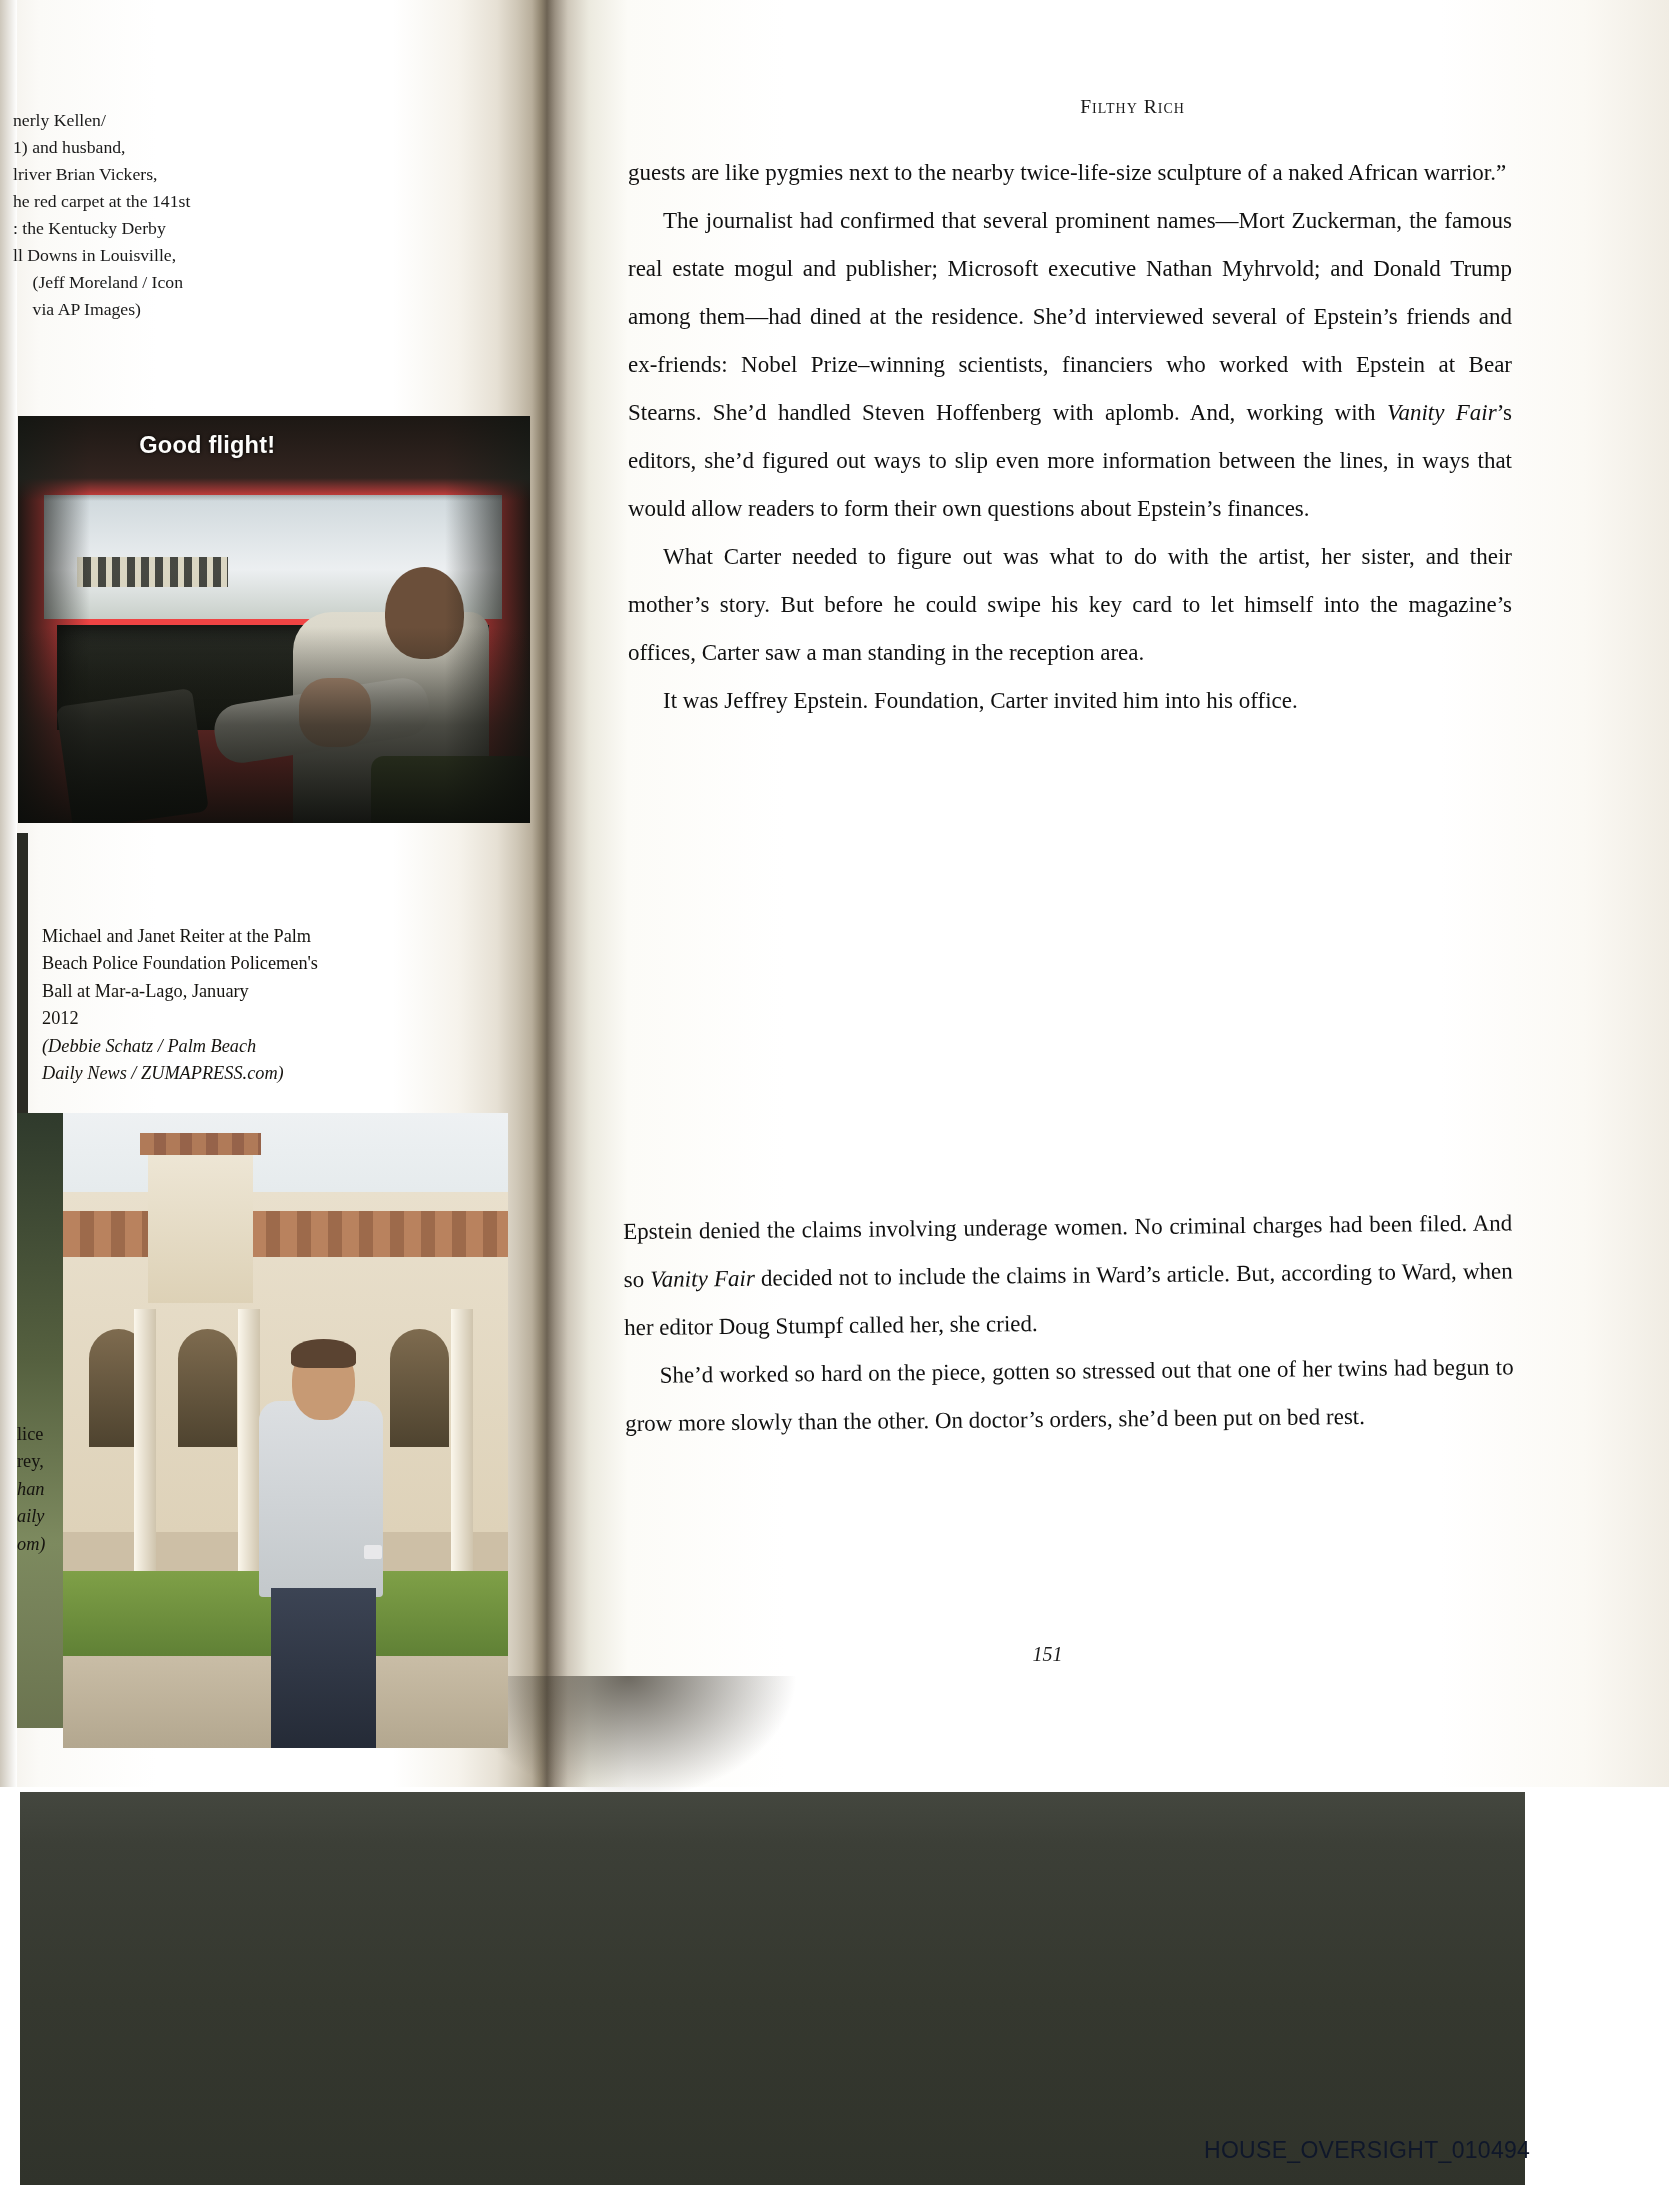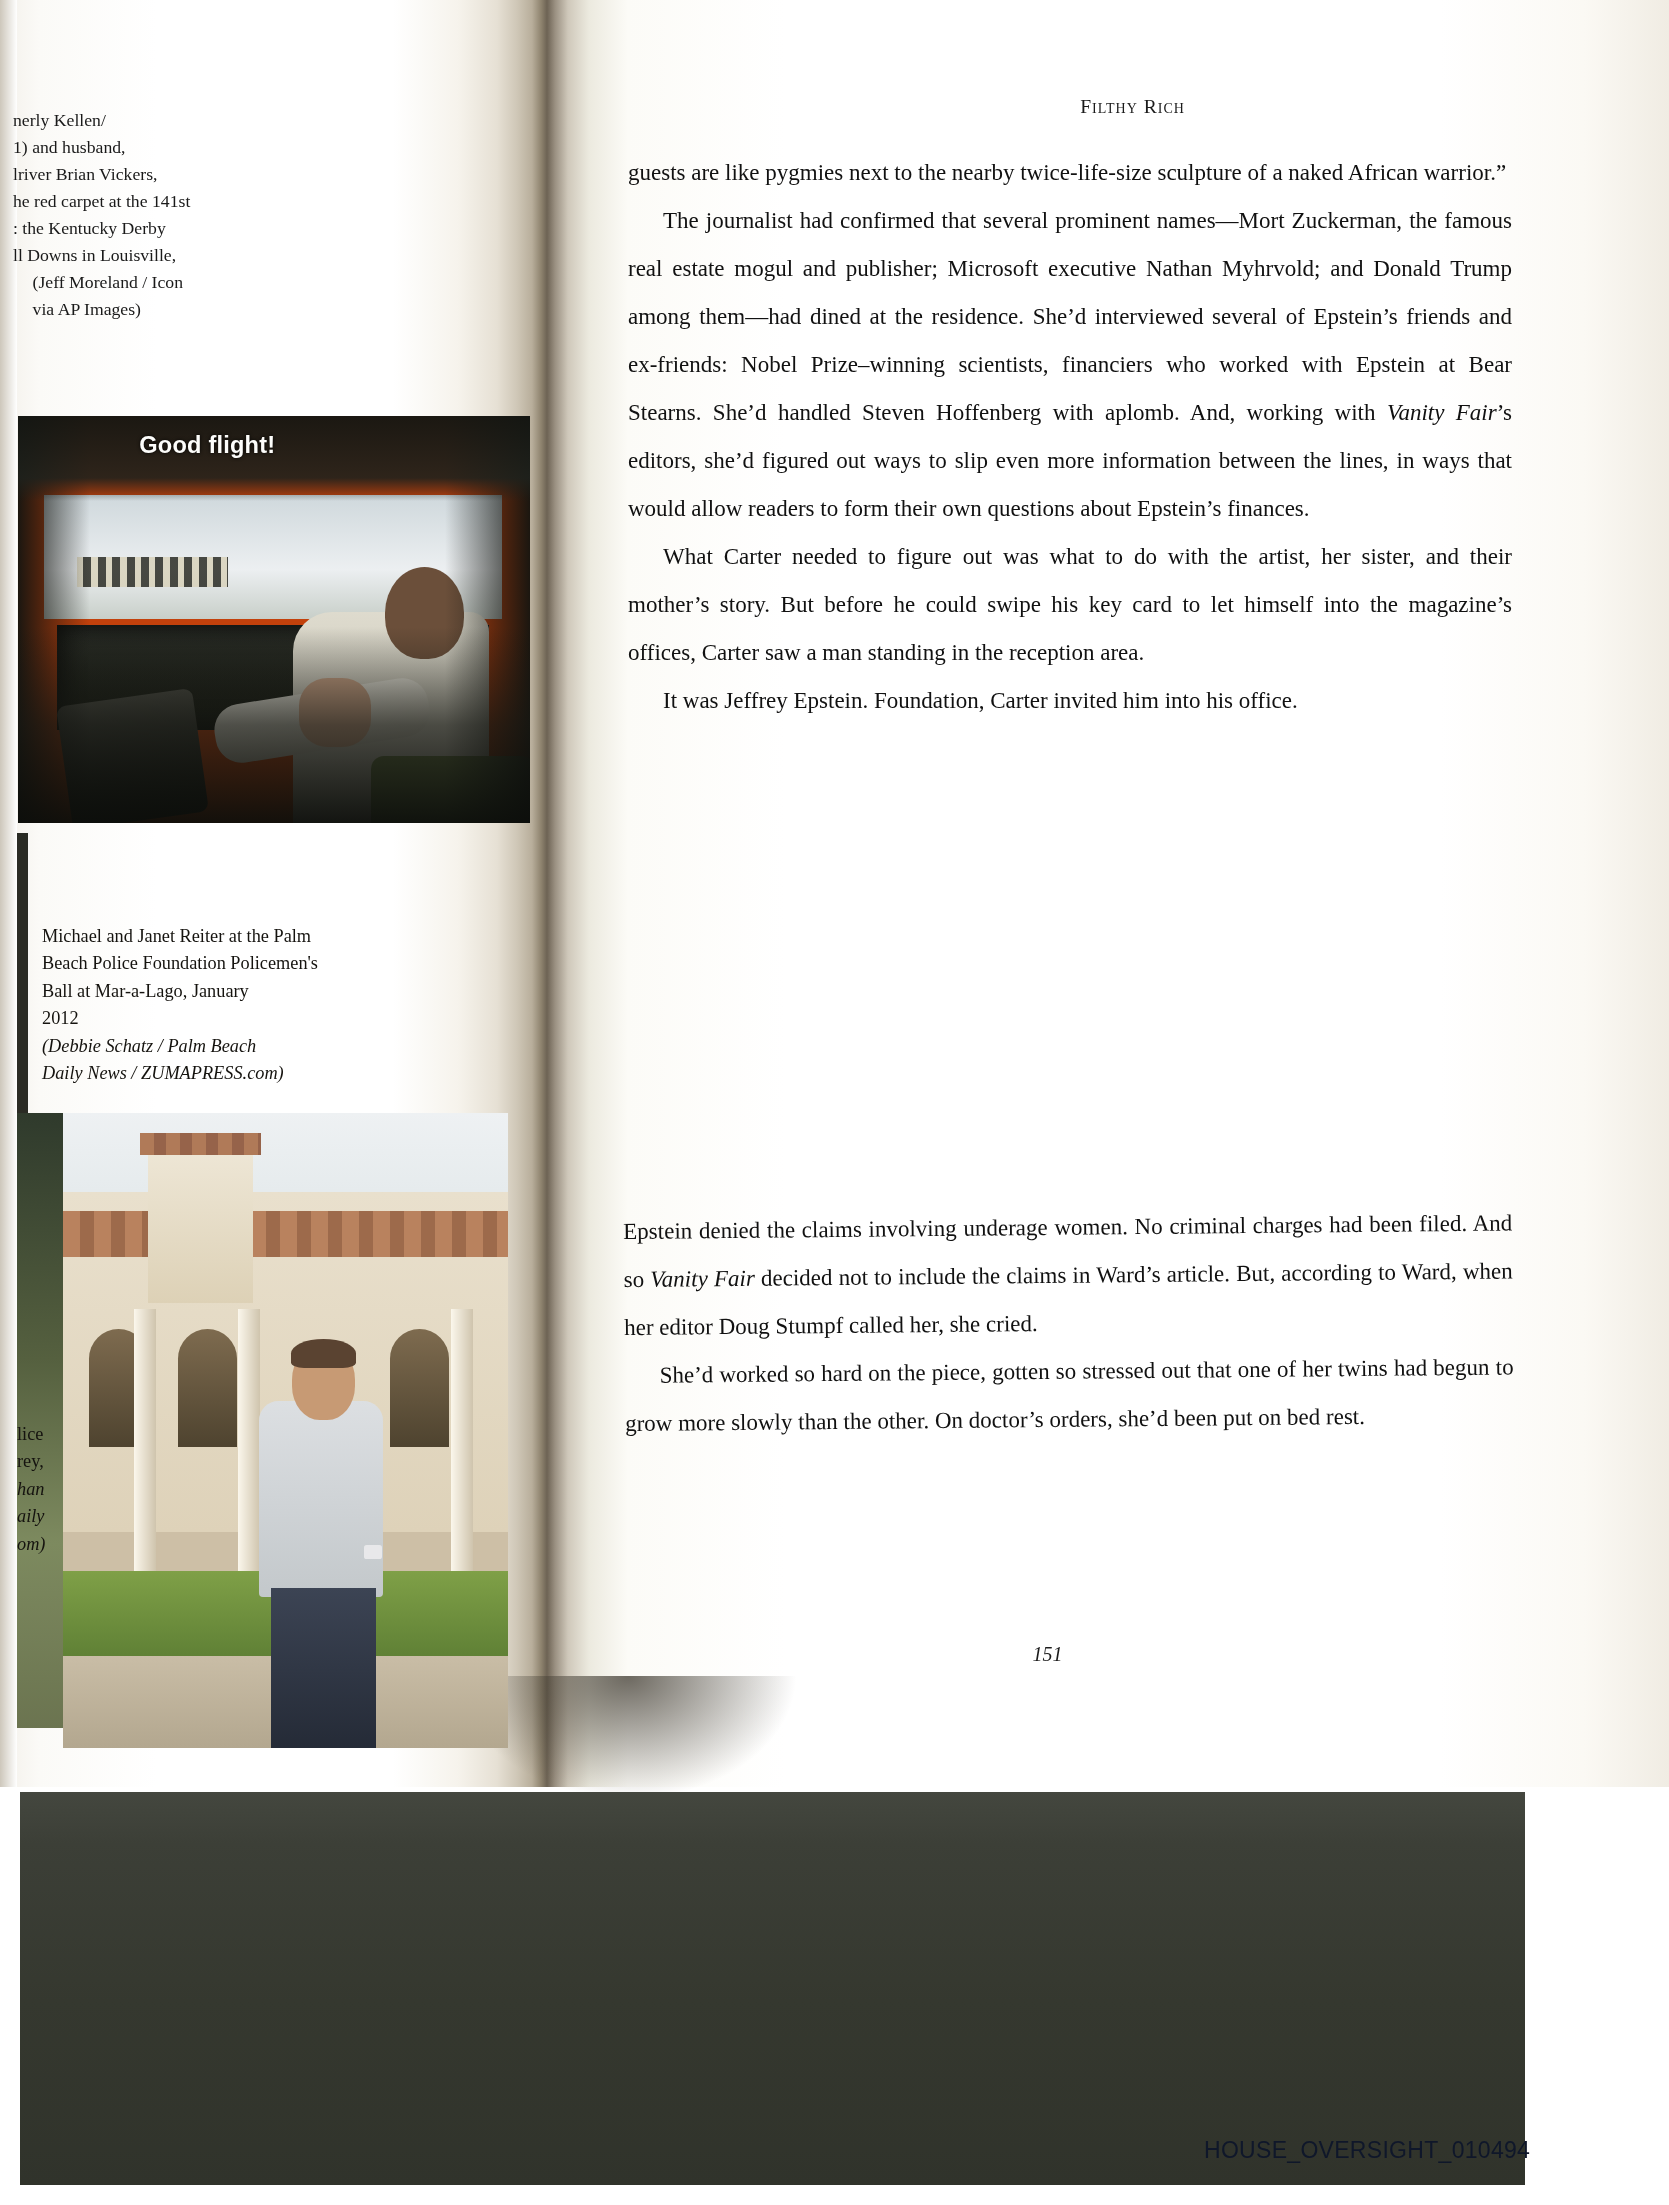--- a/index.html
+++ b/index.html
@@ -100,21 +100,21 @@
     white-space: pre-line;
   }
 
   
   .photo-cockpit {
     position: absolute;
     left: 18.3px;
     top: 416px;
     width: 512px;
     height: 407px;
-    background: #c2410c;
+    background: #ef4444;
     overflow: hidden;
   }
   .cockpit-sky {
     position:absolute; left:26px; top:79px; width:458px; height:124px;
     background: linear-gradient(to bottom,#cfd8dc,#eceff1 60%,#c8cfc9);
   }
   .cockpit-frame {
     position:absolute; left:0; top:0; width:100%; height:100%;
     background:
       linear-gradient(to bottom, rgba(20,22,18,.96) 0px, rgba(30,33,28,.9) 62px, rgba(0,0,0,0) 85px),

